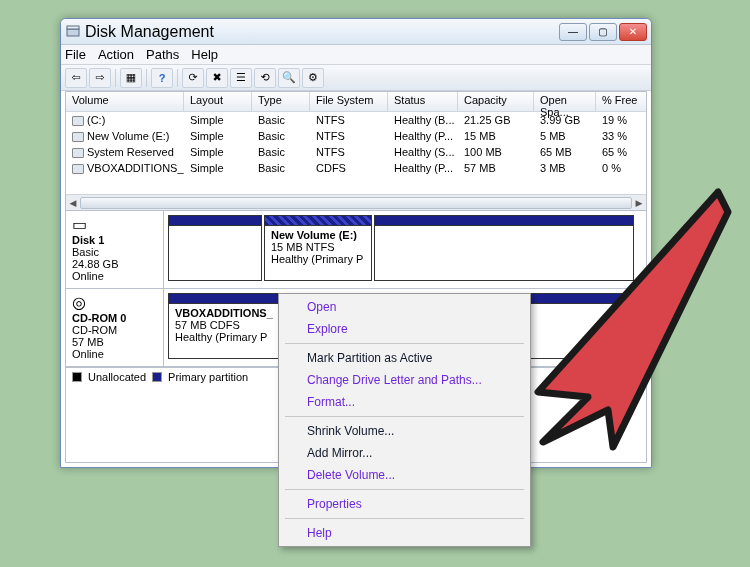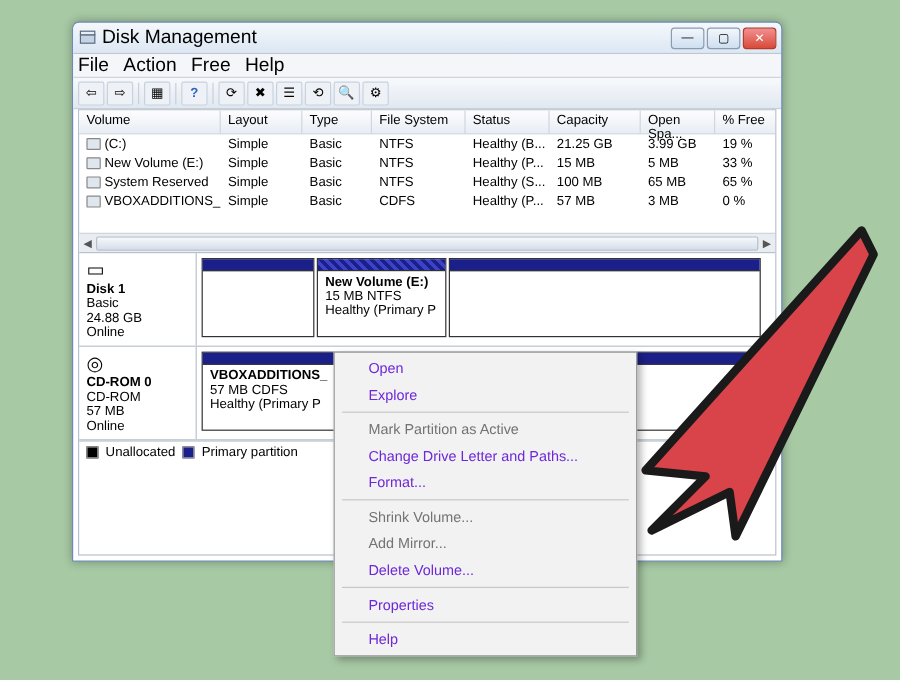--- a/index.html
+++ b/index.html
@@ -48,21 +48,21 @@
   .winbtn.close { background: linear-gradient(to bottom,#f28f8f,#d84b3a); color:#fff; border-color:#b63a2a;}
   .menubar {
     height: 20px;
     display: flex;
     align-items: center;
     padding: 0 4px;
     border-bottom: 1px solid #d0d5dc;
     background:#f4f6f9;
     gap: 12px;
   }
-  .menubar span { font-size: 16px; }
+  .menubar span { font-size: 13px; }
   .toolbar {
     height: 26px;
     display: flex;
     align-items: center;
     padding: 0 4px;
     gap: 2px;
     background: linear-gradient(to bottom,#f7f9fc,#e1e8f0);
     border-bottom:1px solid #c7cfd8;
   }
   .tbtn {
@@ -156,21 +156,21 @@
     border:1px solid #9a9a9a;
     box-shadow: 3px 3px 6px rgba(0,0,0,0.3);
     padding:2px;
     font-size:12px;
     z-index:50;
   }
   .ctxitem {
     padding:4px 10px 4px 26px;
     color:#6d28d9;
   }
-  .ctxitem.disabled{color:#737373;}
+  .ctxitem.disabled{color:#0f172a;}
   .ctxitem.highlight{
     border:2px solid #d9252b;
     background:#e9eef7;
     margin:-1px;
   }
   .ctxsep{height:1px; background:#c8c8c8; margin:3px 4px;}
   
   .bigarrow{
     position:absolute;
     left:478px; top:172px;
@@ -193,21 +193,21 @@
     <span class="title">Disk Management</span>
     <div class="winbtns">
       <div class="winbtn">—</div>
       <div class="winbtn">▢</div>
       <div class="winbtn close">✕</div>
     </div>
   </div>
   <div class="menubar">
     <span>File</span>
     <span>Action</span>
-    <span>Free</span>
+    <span>Paths</span>
     <span>Help</span>
   </div>
   <div class="toolbar">
     <div class="tbtn">⇦</div>
     <div class="tbtn">⇨</div>
     <div class="sep"></div>
     <div class="tbtn">▦</div>
     <div class="sep"></div>
     <div class="tbtn" style="color:#2a63c7;font-weight:bold;">?</div>
     <div class="sep"></div>

